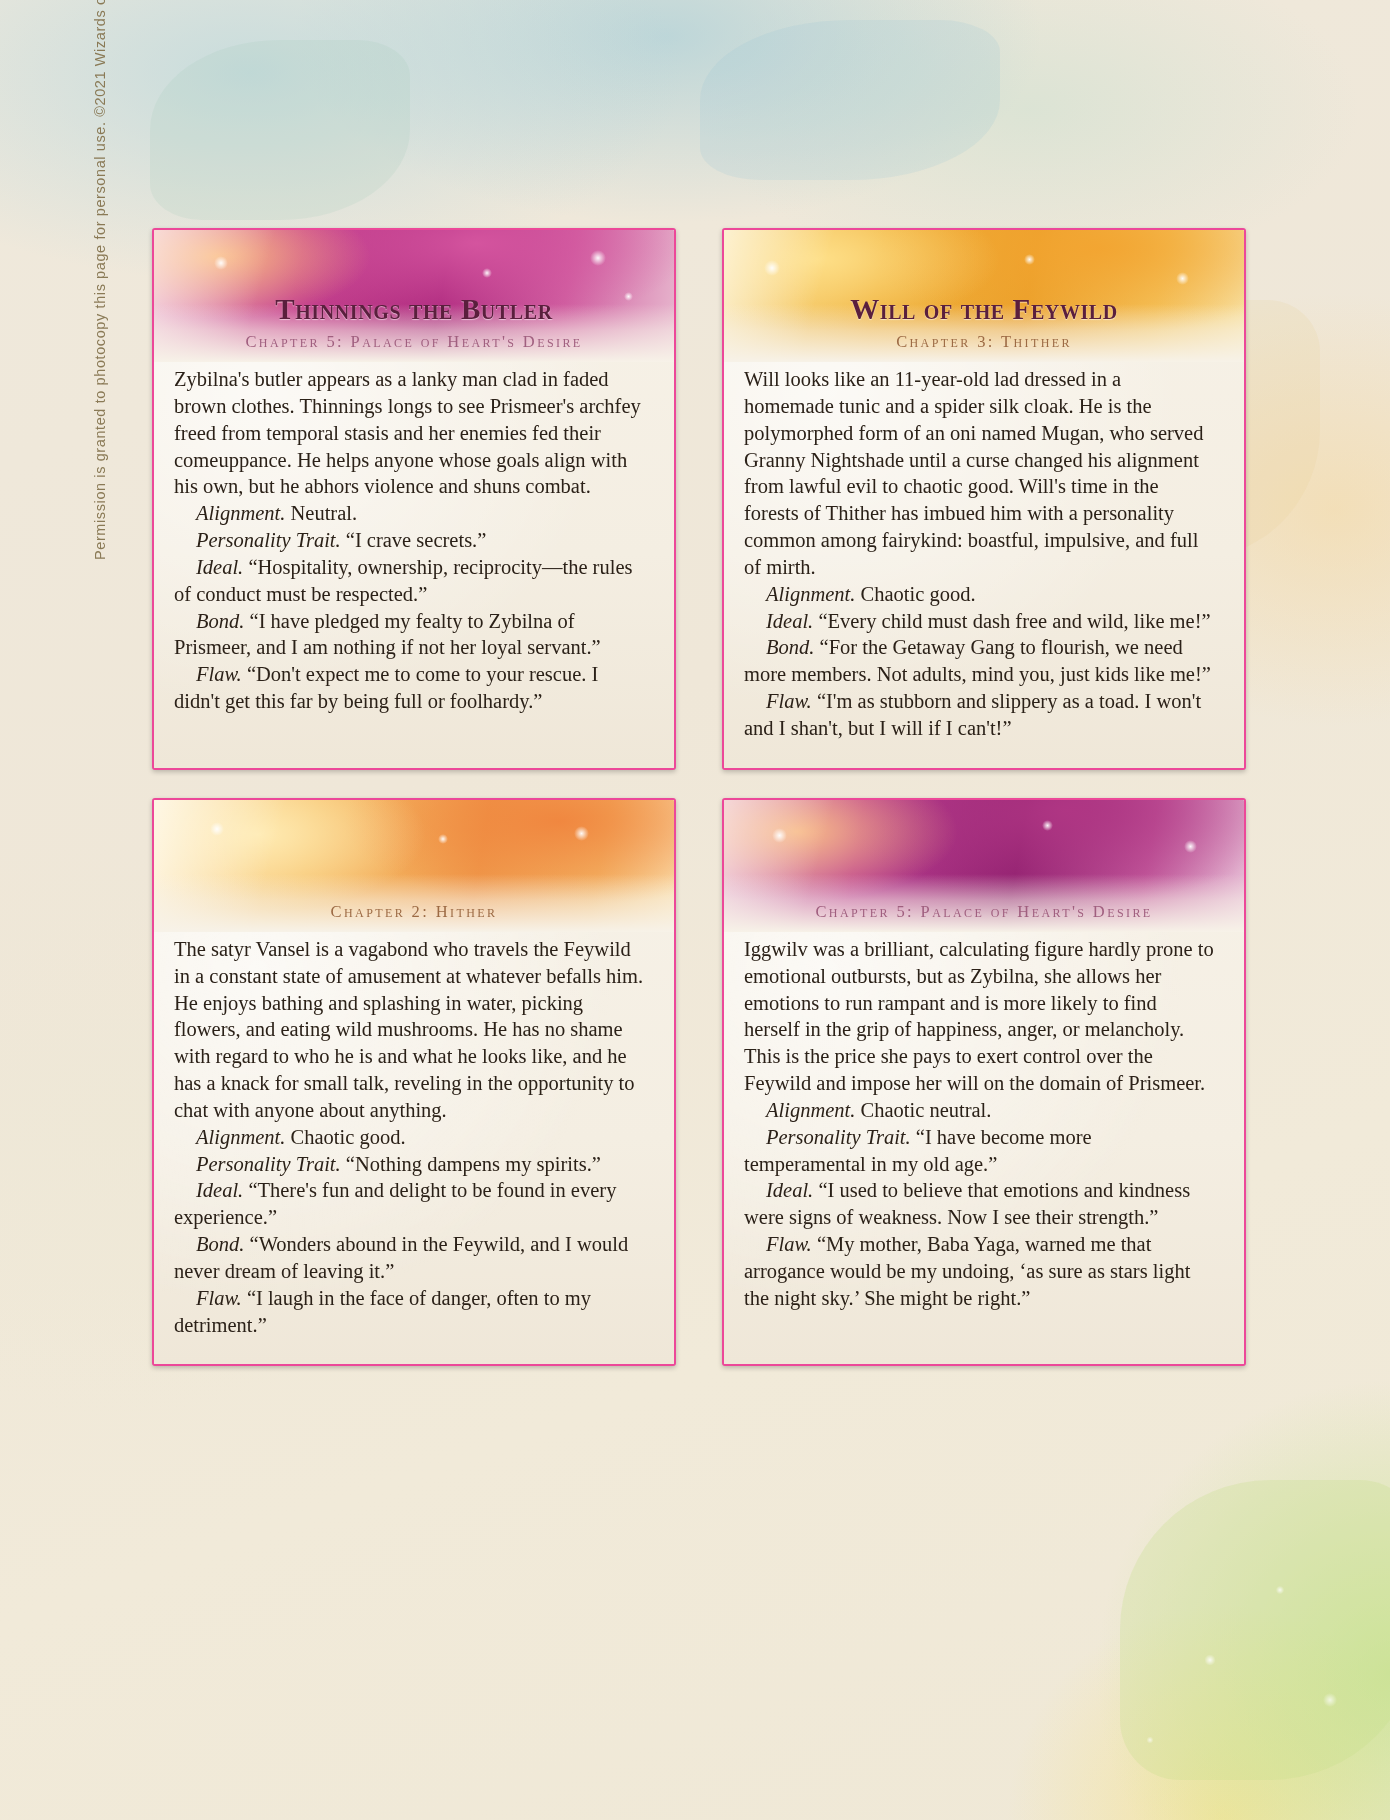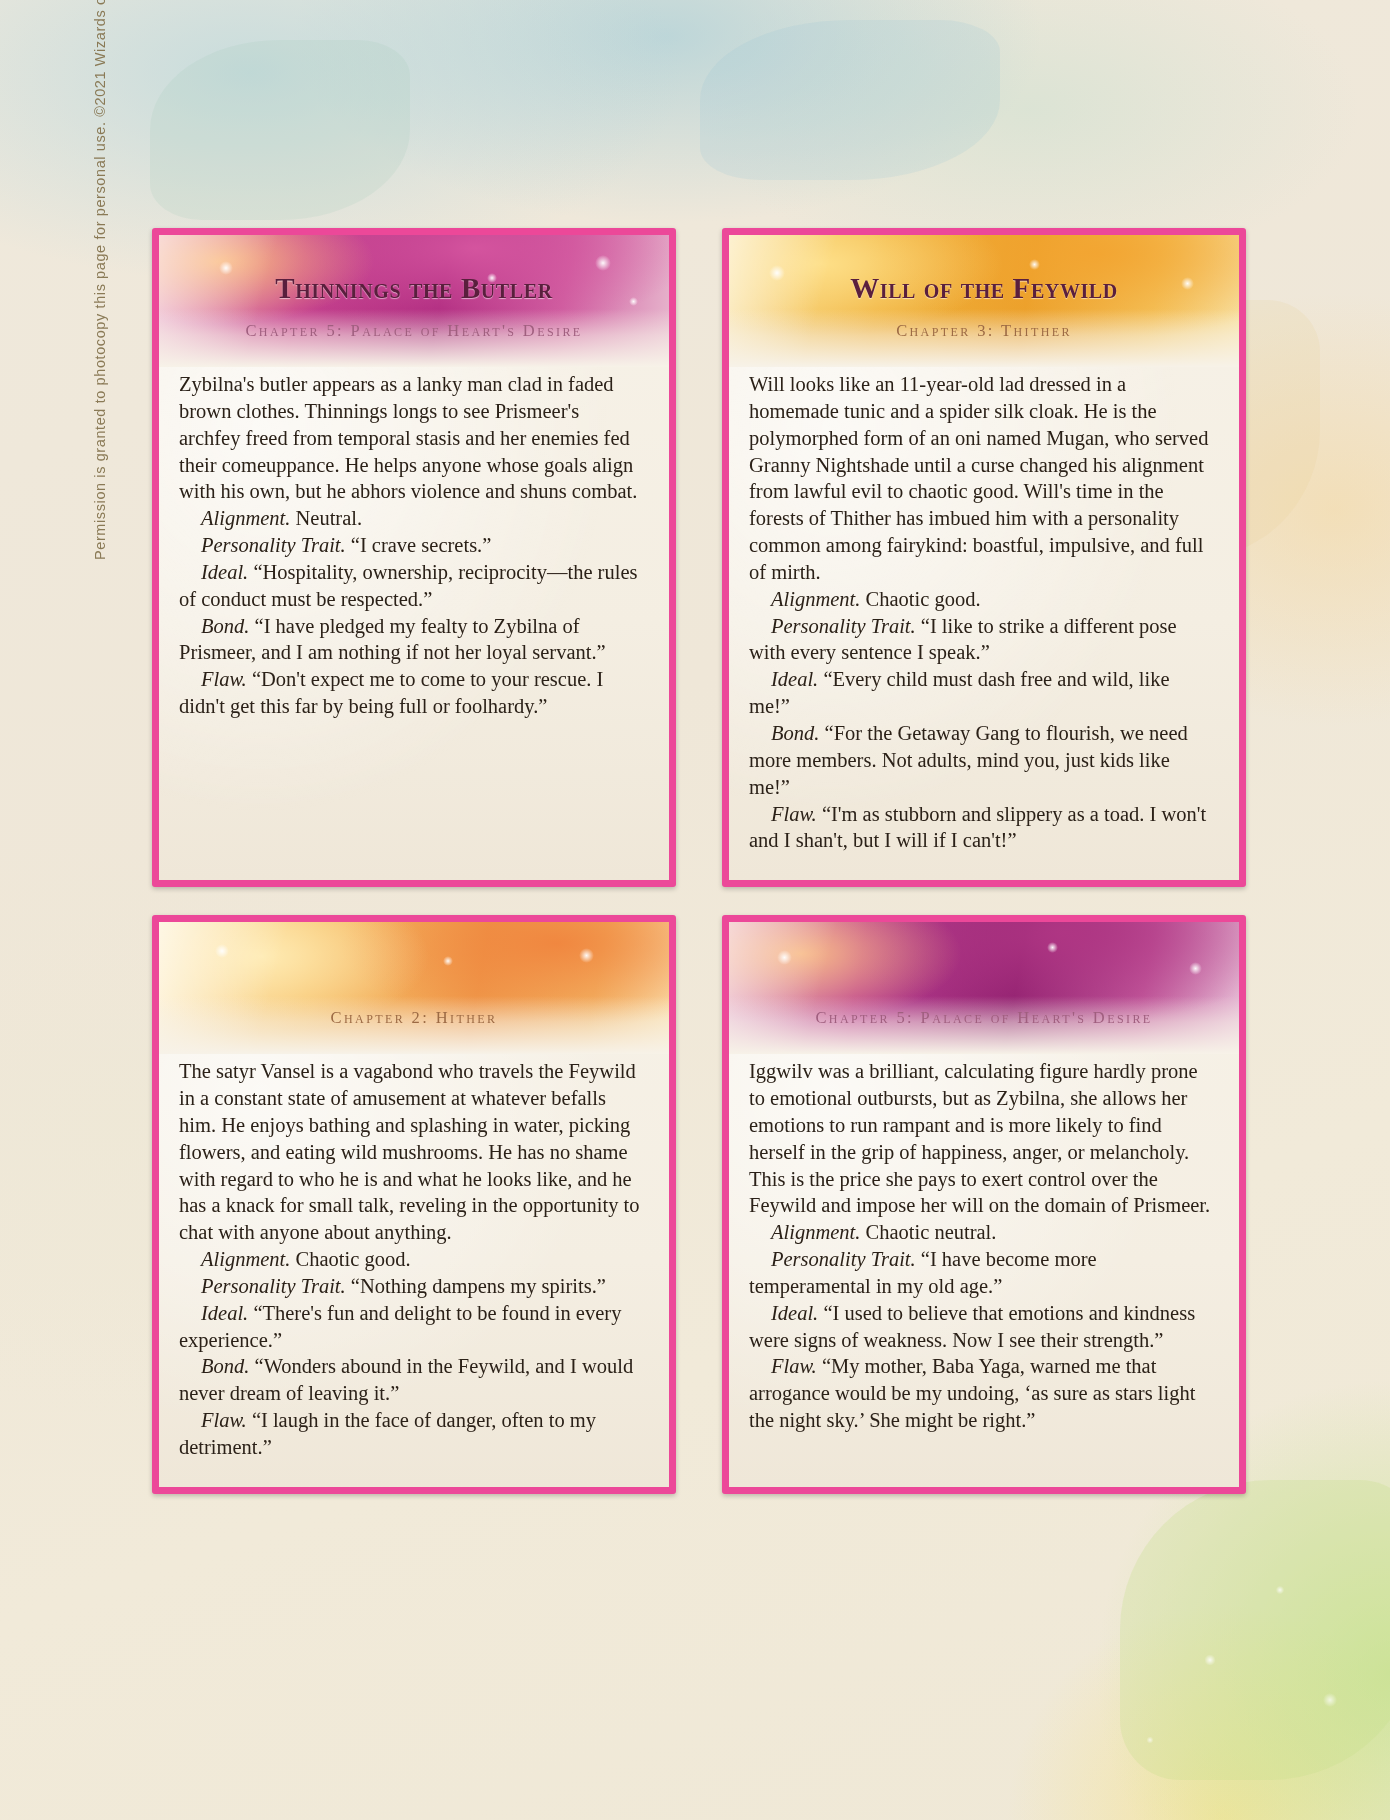--- a/index.html
+++ b/index.html
@@ -69,21 +69,21 @@
     top: 228px;
     width: 1094px;
     display: grid;
     grid-template-columns: 524px 524px;
     column-gap: 46px;
     row-gap: 28px;
   }
 
   .card {
     position: relative;
-    border: 7px solid #ec4899;
+    border: 2px solid #ec4899;
     border-radius: 3px;
     box-shadow: 0 2px 5px rgba(0,0,0,0.22);
     background: #f6f1e6;
     overflow: hidden;
   }
   .card-inner {
     position: relative;
     background:
       radial-gradient(ellipse at 20% 30%, rgba(255,255,255,0.65), rgba(255,255,255,0) 60%),
       linear-gradient(180deg, #f7f2e8 0%, #f4eee2 60%, #efe7d8 100%);
@@ -159,21 +159,21 @@
     color: #5a1f3d;
     text-shadow: 0 1px 1px rgba(255,255,255,0.55);
     margin: 0 0 6px 0;
   }
   .card-sub {
     font-family: "Liberation Serif", serif;
     font-variant: small-caps;
     font-size: 16.5px;
     letter-spacing: 2.4px;
     color: #a05f7f;
-    margin: 16px;
+    margin: 0;
   }
   .card-sub.gold-sub { color: #9c6a44; }
 
   .card-body {
     padding: 4px 28px 26px 20px;
     font-size: 20.5px;
     line-height: 1.31;
     color: #2b2118;
     text-align: left;
   }
@@ -232,21 +232,20 @@
         <div class="sparkle" style="left:452px;top:42px;width:13px;height:13px;"></div>
         <div class="fade"></div>
         <div class="card-title-block">
           <h2 class="card-title">Will of the Feywild</h2>
           <p class="card-sub gold-sub">Chapter 3: Thither</p>
         </div>
       </div>
       <div class="card-body">
         <p>Will looks like an 11-year-old lad dressed in a homemade tunic and a spider silk cloak. He is the polymorphed form of an oni named Mugan, who served Granny Nightshade until a curse changed his alignment from lawful evil to chaotic good. Will's time in the forests of Thither has imbued him with a personality common among fairykind: boastful, impulsive, and full of mirth.</p>
         <p class="trait"><span class="lbl">Alignment.</span> <span>Chaotic good.</span></p>
-        <p class="trait"><span class="lbl">Personality Trait.</span> <span>“I like to strike a different pose with every sentence I speak.”</span></p>
         <p class="trait"><span class="lbl">Ideal.</span> <span>“Every child must dash free and wild, like me!”</span></p>
         <p class="trait"><span class="lbl">Bond.</span> <span>“For the Getaway Gang to flourish, we need more members. Not adults, mind you, just kids like me!”</span></p>
         <p class="trait"><span class="lbl">Flaw.</span> <span>“I'm as stubborn and slippery as a toad. I won't and I shan't, but I will if I can't!”</span></p>
       </div>
     </div>
   </div>
 
   <div class="card">
     <div class="card-inner">
       <div class="card-header">

